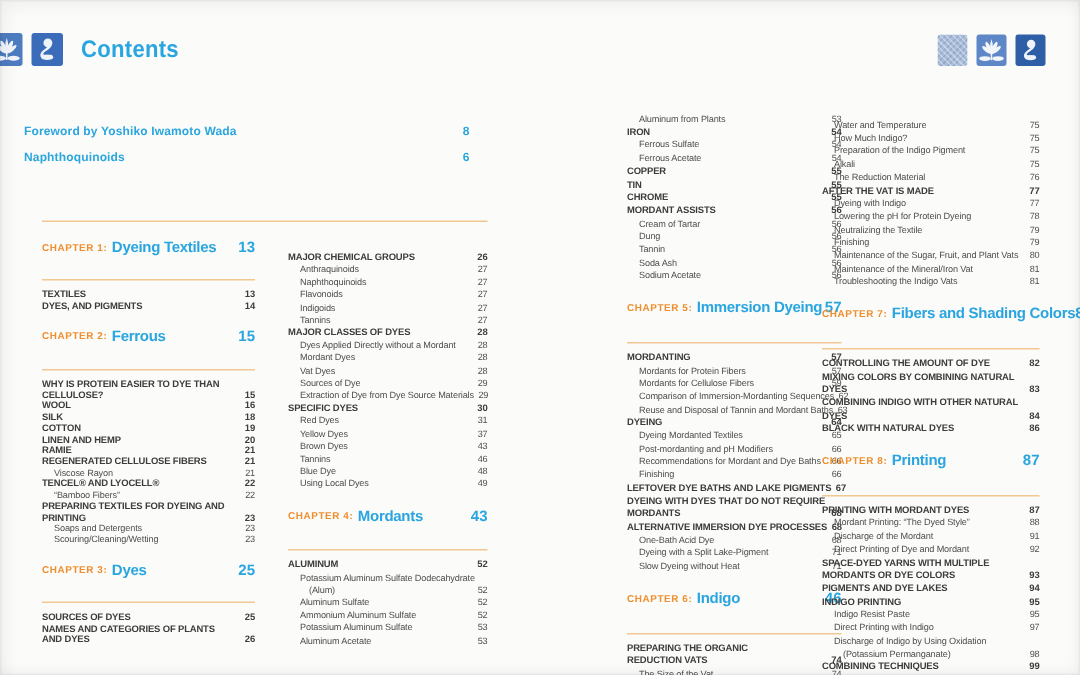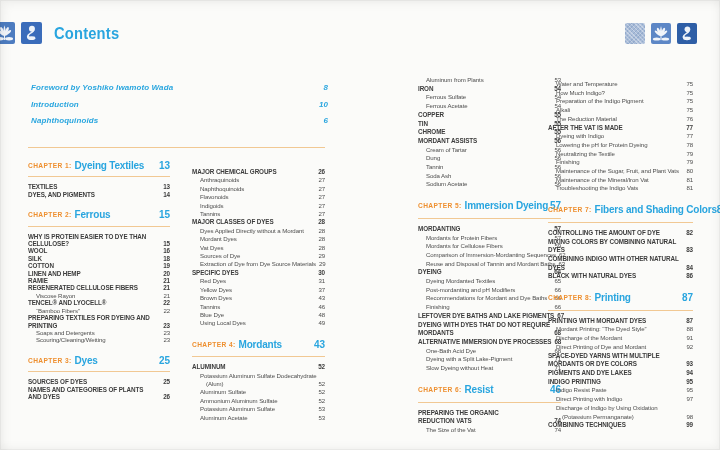--- a/index.html
+++ b/index.html
@@ -19,42 +19,42 @@
   #stamp-l2{left:21px;top:22px;width:21px;height:22px;background:#3a6cba;}
   #stamp-r1{left:625px;top:23px;width:20px;height:21px;background:#a9bcd8;
     background-image:repeating-linear-gradient(45deg,rgba(255,255,255,.35) 0 1px,transparent 1px 3px),
                      repeating-linear-gradient(-45deg,rgba(122,150,190,.45) 0 1px,transparent 1px 3px);}
   #stamp-r2{left:651px;top:23px;width:20px;height:21px;background:#5d87c6;}
   #stamp-r3{left:677px;top:23px;width:20px;height:21px;background:#2e5ea6;}
   .page-title{position:absolute;left:54px;top:25px;font-size:16px;font-weight:700;
     color:#29a5df;letter-spacing:.2px;transform:scaleX(.92);transform-origin:left top;}
 
   
-  .front-matter{position:absolute;left:31px;top:83px;width:297px;font-style:italic;}
+  .front-matter{position:absolute;left:16px;top:83px;width:297px;}
   .fm-row{display:flex;align-items:baseline;height:16.5px;font-size:8px;font-weight:700;color:#2aa6df;letter-spacing:.1px;}
   .fm-row .p{margin-left:auto;}
   .fm-divider{position:absolute;left:28px;top:147px;width:297px;height:0;border-top:1px solid #f1c893;}
 
   
   .col{position:absolute;font-size:6.3px;}
   #col-1{left:28px;top:162px;width:142px;line-height:7.4px;}
   #col-2{left:192px;top:168px;width:133px;line-height:8.4px;}
   #col-3{left:418px;top:76px;width:143px;line-height:8.7px;}
   #col-4{left:548px;top:80px;width:145px;line-height:8.7px;}
 
   .row{display:flex;align-items:baseline;white-space:nowrap;letter-spacing:-.1px;}
   .row .t{overflow:visible;}
   .row .p{margin-left:auto;padding-left:3px;}
   .row.bold{font-weight:700;color:#3c3c3c;}
   .row.sub{font-weight:400;color:#4e4e4e;font-size:6.1px;}
   .row.sub .t{padding-left:8px;}
   .row.sub2 .t{padding-left:14px;}
 
   .chapter{display:flex;align-items:flex-start;margin:13px 0 6px 0;
-    border-bottom:1px solid #f1c893;padding-bottom:7px;white-space:nowrap;}
+    border-bottom:1px solid #f1c893;padding-bottom:17px;white-space:nowrap;}
   .chapter:first-child{margin-top:0;}
   .ch-label{font-size:6.6px;font-weight:700;color:#ee8f2f;letter-spacing:.4px;}
   .ch-title{font-size:10px;font-weight:700;color:#29a5df;margin-left:3px;letter-spacing:-.2px;}
   .ch-page{font-size:10px;font-weight:700;color:#29a5df;margin-left:auto;}
 </style>
 </head>
 <body>
 
 <div class="stamp" id="stamp-l1">
   <svg viewBox="0 0 24 24">
@@ -105,24 +105,20 @@
   </g>
     </svg>
 </div>
 
 <div class="front-matter">
   <div class="fm-row">
     <span class="t">Foreword by Yoshiko Iwamoto Wada</span>
     <span class="p">8</span>
   </div>
   <div class="fm-row">
-    <span class="t">Introduction</span>
-    <span class="p">10</span>
-  </div>
-  <div class="fm-row">
     <span class="t">Naphthoquinoids</span>
     <span class="p">6</span>
   </div>
 </div>
 <div class="fm-divider"></div>
 
 <div class="col" id="col-1">
     <div class="chapter">
       <span class="ch-label">CHAPTER 1:</span>
       <span class="ch-title">Dyeing Textiles</span>
@@ -446,21 +442,21 @@
     <div class="row sub">
       <span class="t">Dyeing with a Split Lake-Pigment</span>
       <span class="p">71</span>
     </div>
     <div class="row sub">
       <span class="t">Slow Dyeing without Heat</span>
       <span class="p">71</span>
     </div>
     <div class="chapter">
       <span class="ch-label">CHAPTER 6:</span>
-      <span class="ch-title">Resist</span>
+      <span class="ch-title">Indigo</span>
       <span class="ch-page">46</span>
     </div>
     <div class="row bold">
       <span class="t">PREPARING THE ORGANIC</span>
     </div>
     <div class="row bold">
       <span class="t">REDUCTION VATS</span>
       <span class="p">74</span>
     </div>
     <div class="row sub">

